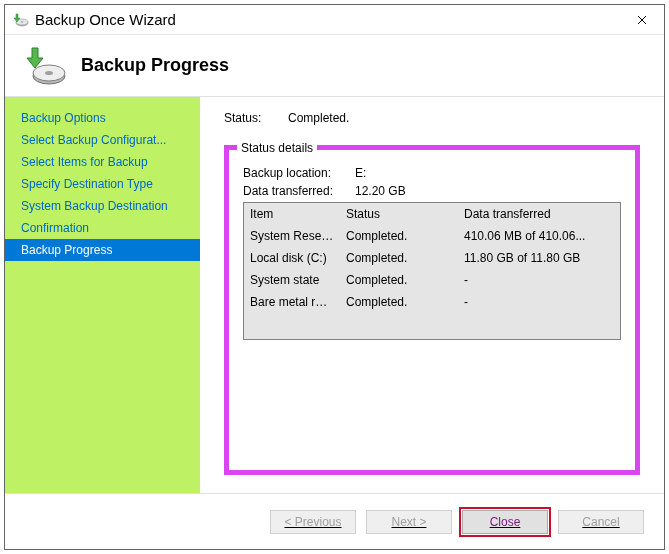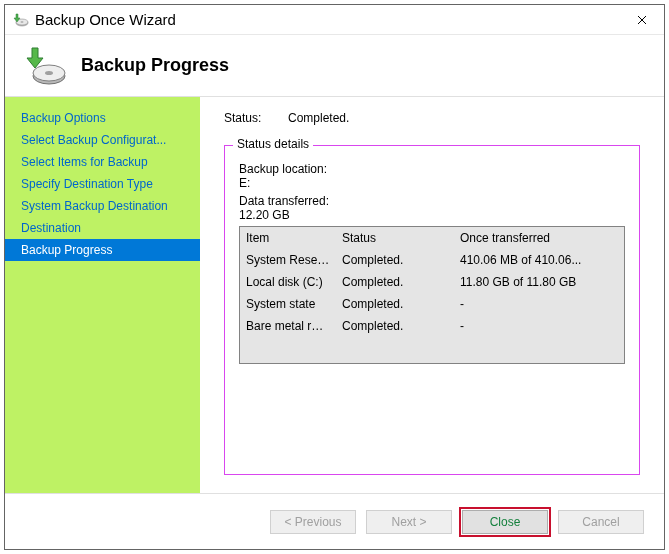--- a/index.html
+++ b/index.html
@@ -45,29 +45,29 @@
     background: #0078d7; color: #fff;
   }
   .main {
     flex: 1; padding: 14px 24px 10px 24px;
     font-size: 12px; color: #000;
     display: flex; flex-direction: column;
   }
   .status-line { display: flex; margin-bottom: 20px; }
   .status-line .lbl { width: 64px; }
   .fieldset {
-    border: 1px solid #d946ef; position: relative;
+    border: 5px solid #d946ef; position: relative;
     padding: 16px 14px 12px 14px; flex: 1;
     margin-bottom: 8px;
   }
   .fieldset .legend {
     position: absolute; top: -9px; left: 8px;
     background: #fff; padding: 0 4px; font-size: 12px;
   }
-  .detail-row { display: flex; margin-bottom: 4px; flex-direction: column; }
+  .detail-row { display: flex; margin-bottom: 4px; }
   .detail-row .dlbl { width: 112px; }
   .tabstrip { display: flex; margin-top: 10px; }
   .tab {
     border: 1px solid #c0c0c0; border-bottom: 1px solid #fff;
     background: #fff; padding: 3px 12px 4px 12px;
     font-size: 12px; position: relative; top: 1px;
     z-index: 2;
   }
   .table-wrap {
     border: 1px solid #828282;
@@ -79,25 +79,26 @@
     font-size: 12px; padding: 4px 6px;
     overflow: hidden; text-overflow: ellipsis; white-space: nowrap;
   }
   .table thead th { border-bottom: 0; }
   .table-body-wrap { height: 114px; }
   .footer {
     height: 56px; border-top: 1px solid #e0e0e0;
     display: flex; align-items: center; justify-content: flex-end;
     padding-right: 20px; gap: 10px;
     background: #fff;
+    text-decoration: underline;
   }
   .btn {
     width: 86px; height: 24px;
     border: 1px solid #adadad; background: #e1e1e1;
-    font-size: 12px; color: #15803d;
+    font-size: 12px; color: #701a75;
     display: flex; align-items: center; justify-content: center;
   }
   .btn.disabled { color: #a0a0a0; background: #efefef; border-color:#d0d0d0; }
   .btn.highlight { outline: 2px solid #c8102e; outline-offset: 1px; }
   
   .disc-arrow { display:inline-block; }
 </style>
 </head>
 <body>
 
@@ -133,21 +134,21 @@
     <h1>Backup Progress</h1>
   </div>
 
   <div class="body">
     <div class="sidebar">
       <div class="step">Backup Options</div>
       <div class="step">Select Backup Configurat...</div>
       <div class="step">Select Items for Backup</div>
       <div class="step">Specify Destination Type</div>
       <div class="step">System Backup Destination</div>
-      <div class="step">Destination</div>
+      <div class="step">Confirmation</div>
       <div class="step selected">Backup Progress</div>
     </div>
 
     <div class="main">
       <div class="status-line">
         <span class="lbl">Status:</span>
         <span>Completed.</span>
       </div>
 
       <div class="fieldset">
@@ -166,21 +167,21 @@
           <table class="table">
             <colgroup>
                 <col style="width:96px">
                 <col style="width:118px">
                 <col>
               </colgroup>
             <thead>
               <tr>
                 <th>Item</th>
                 <th>Status</th>
-                <th>Once transferred</th>
+                <th>Data transferred</th>
               </tr>
             </thead>
           </table>
           <div class="table-body-wrap">
             <table class="table">
               <colgroup>
                   <col style="width:96px">
                   <col style="width:118px">
                   <col>
                 </colgroup>

